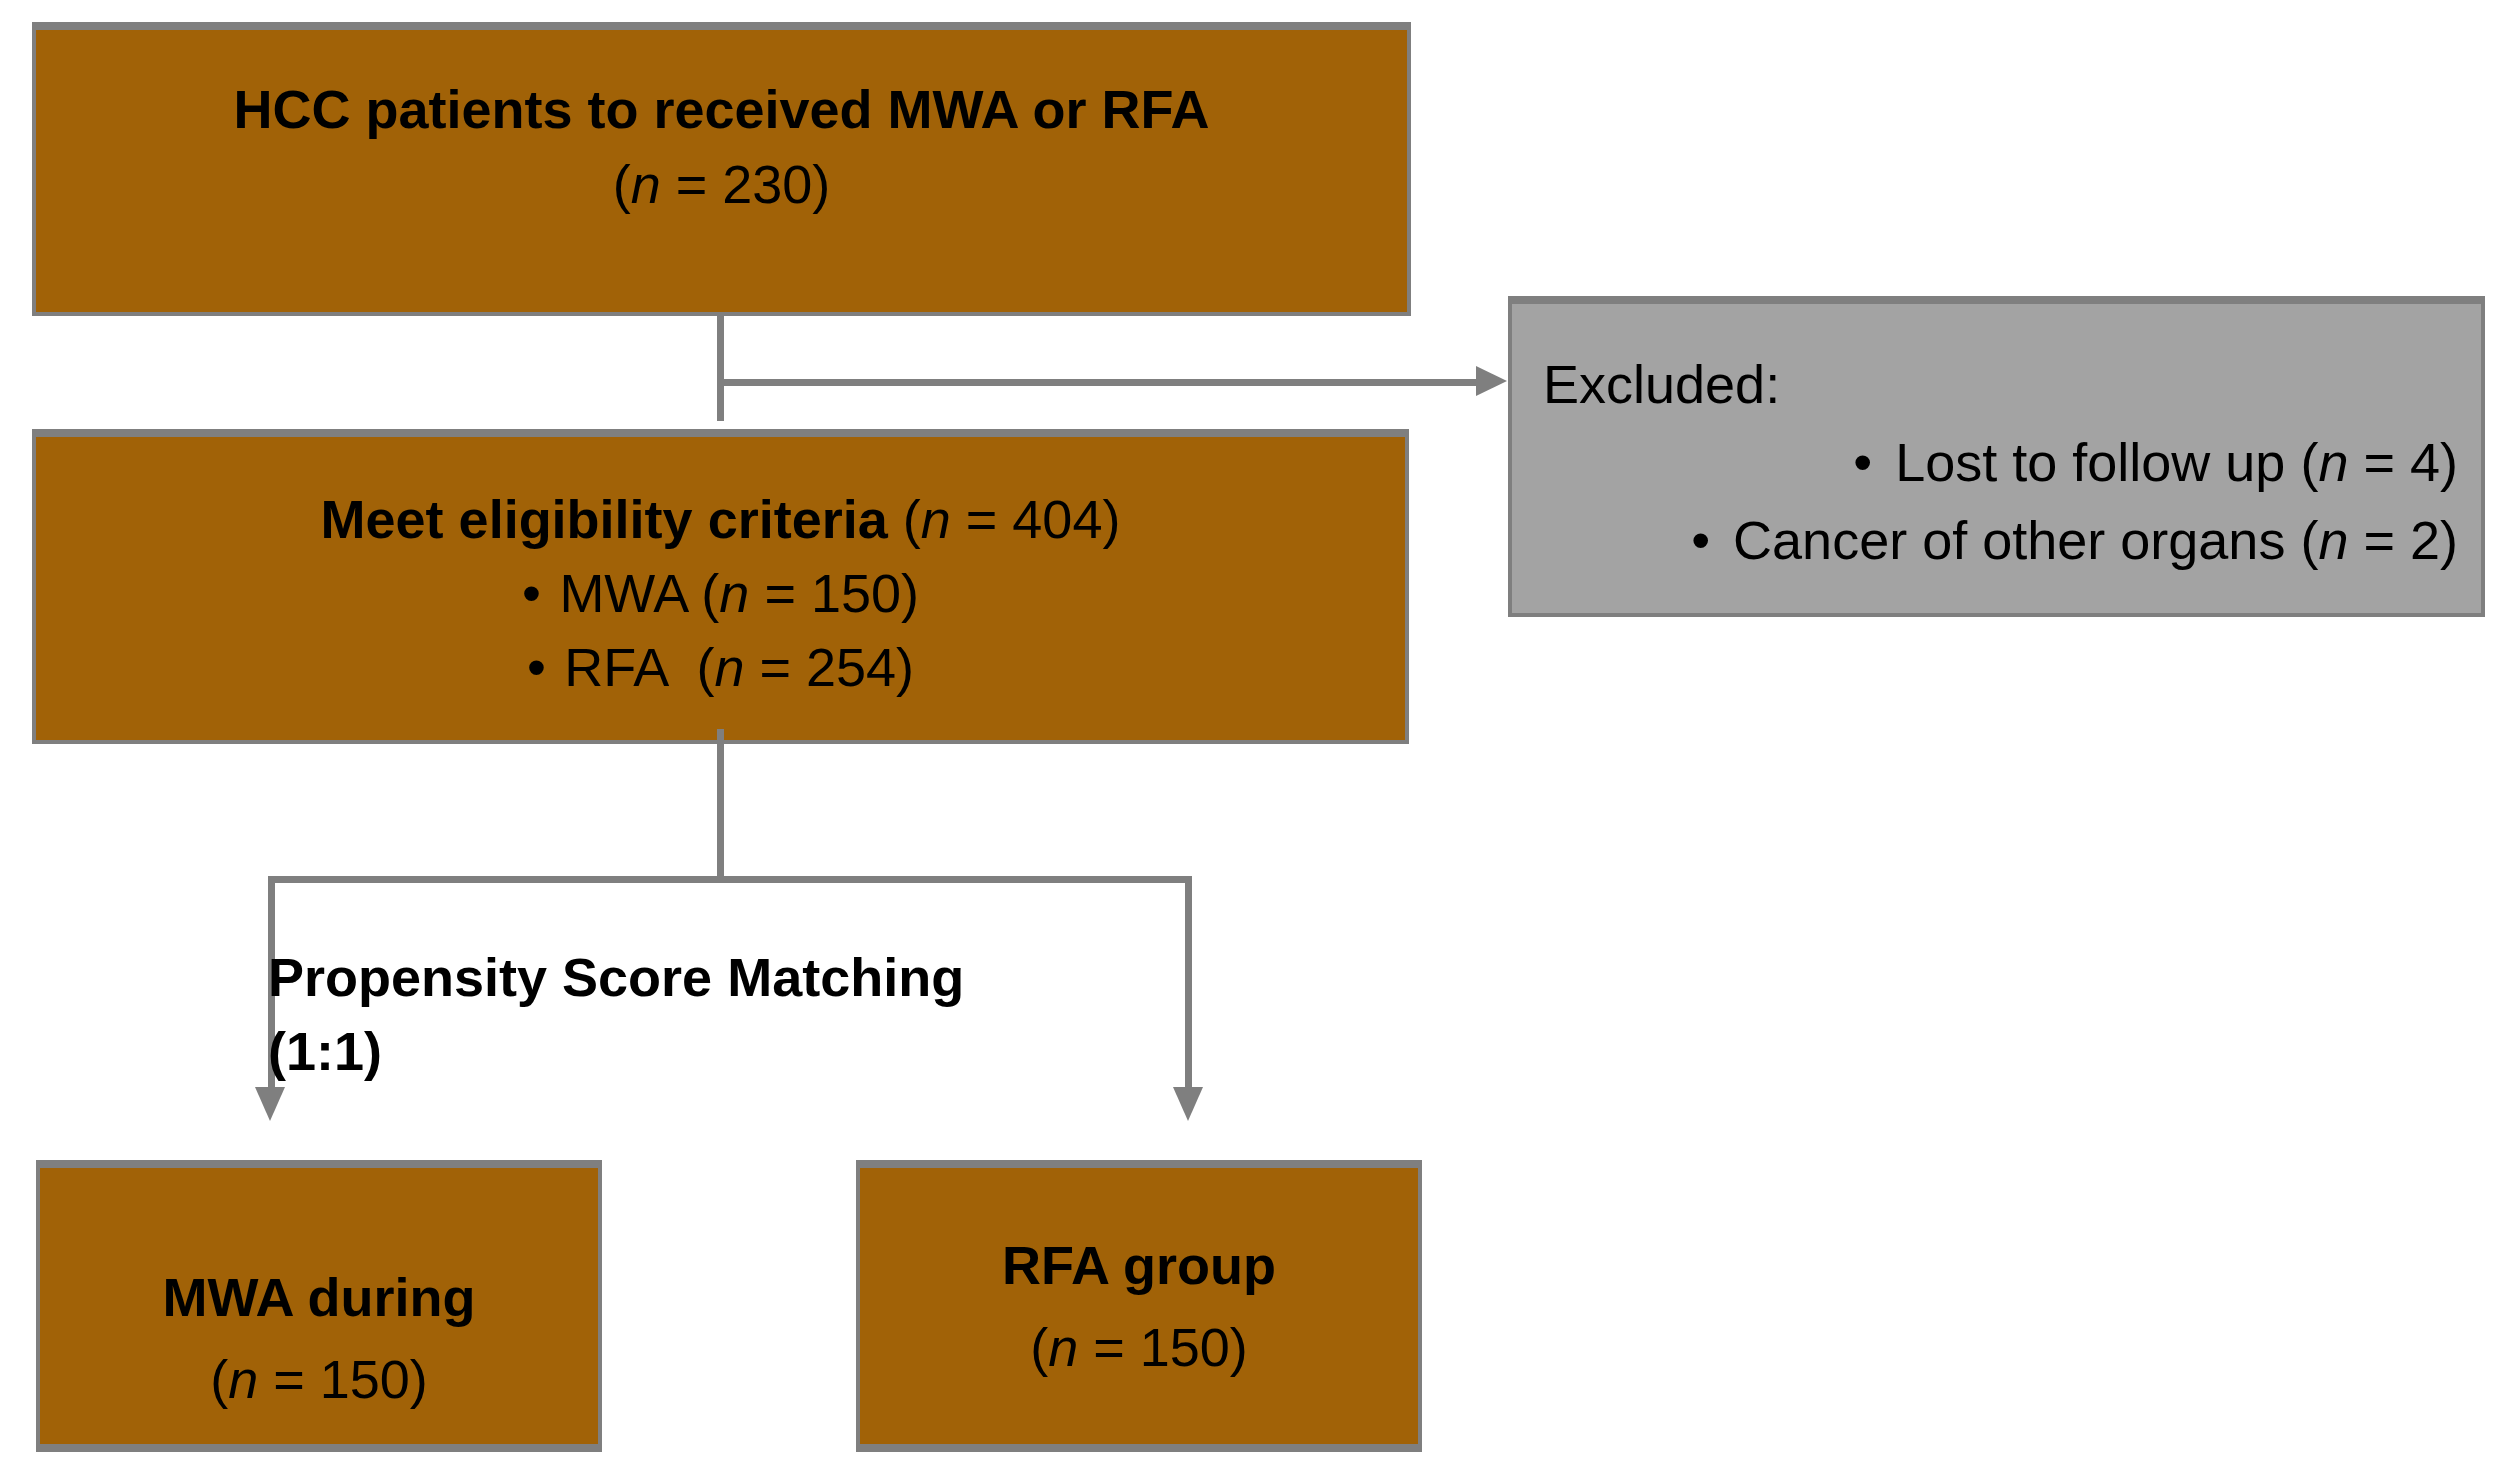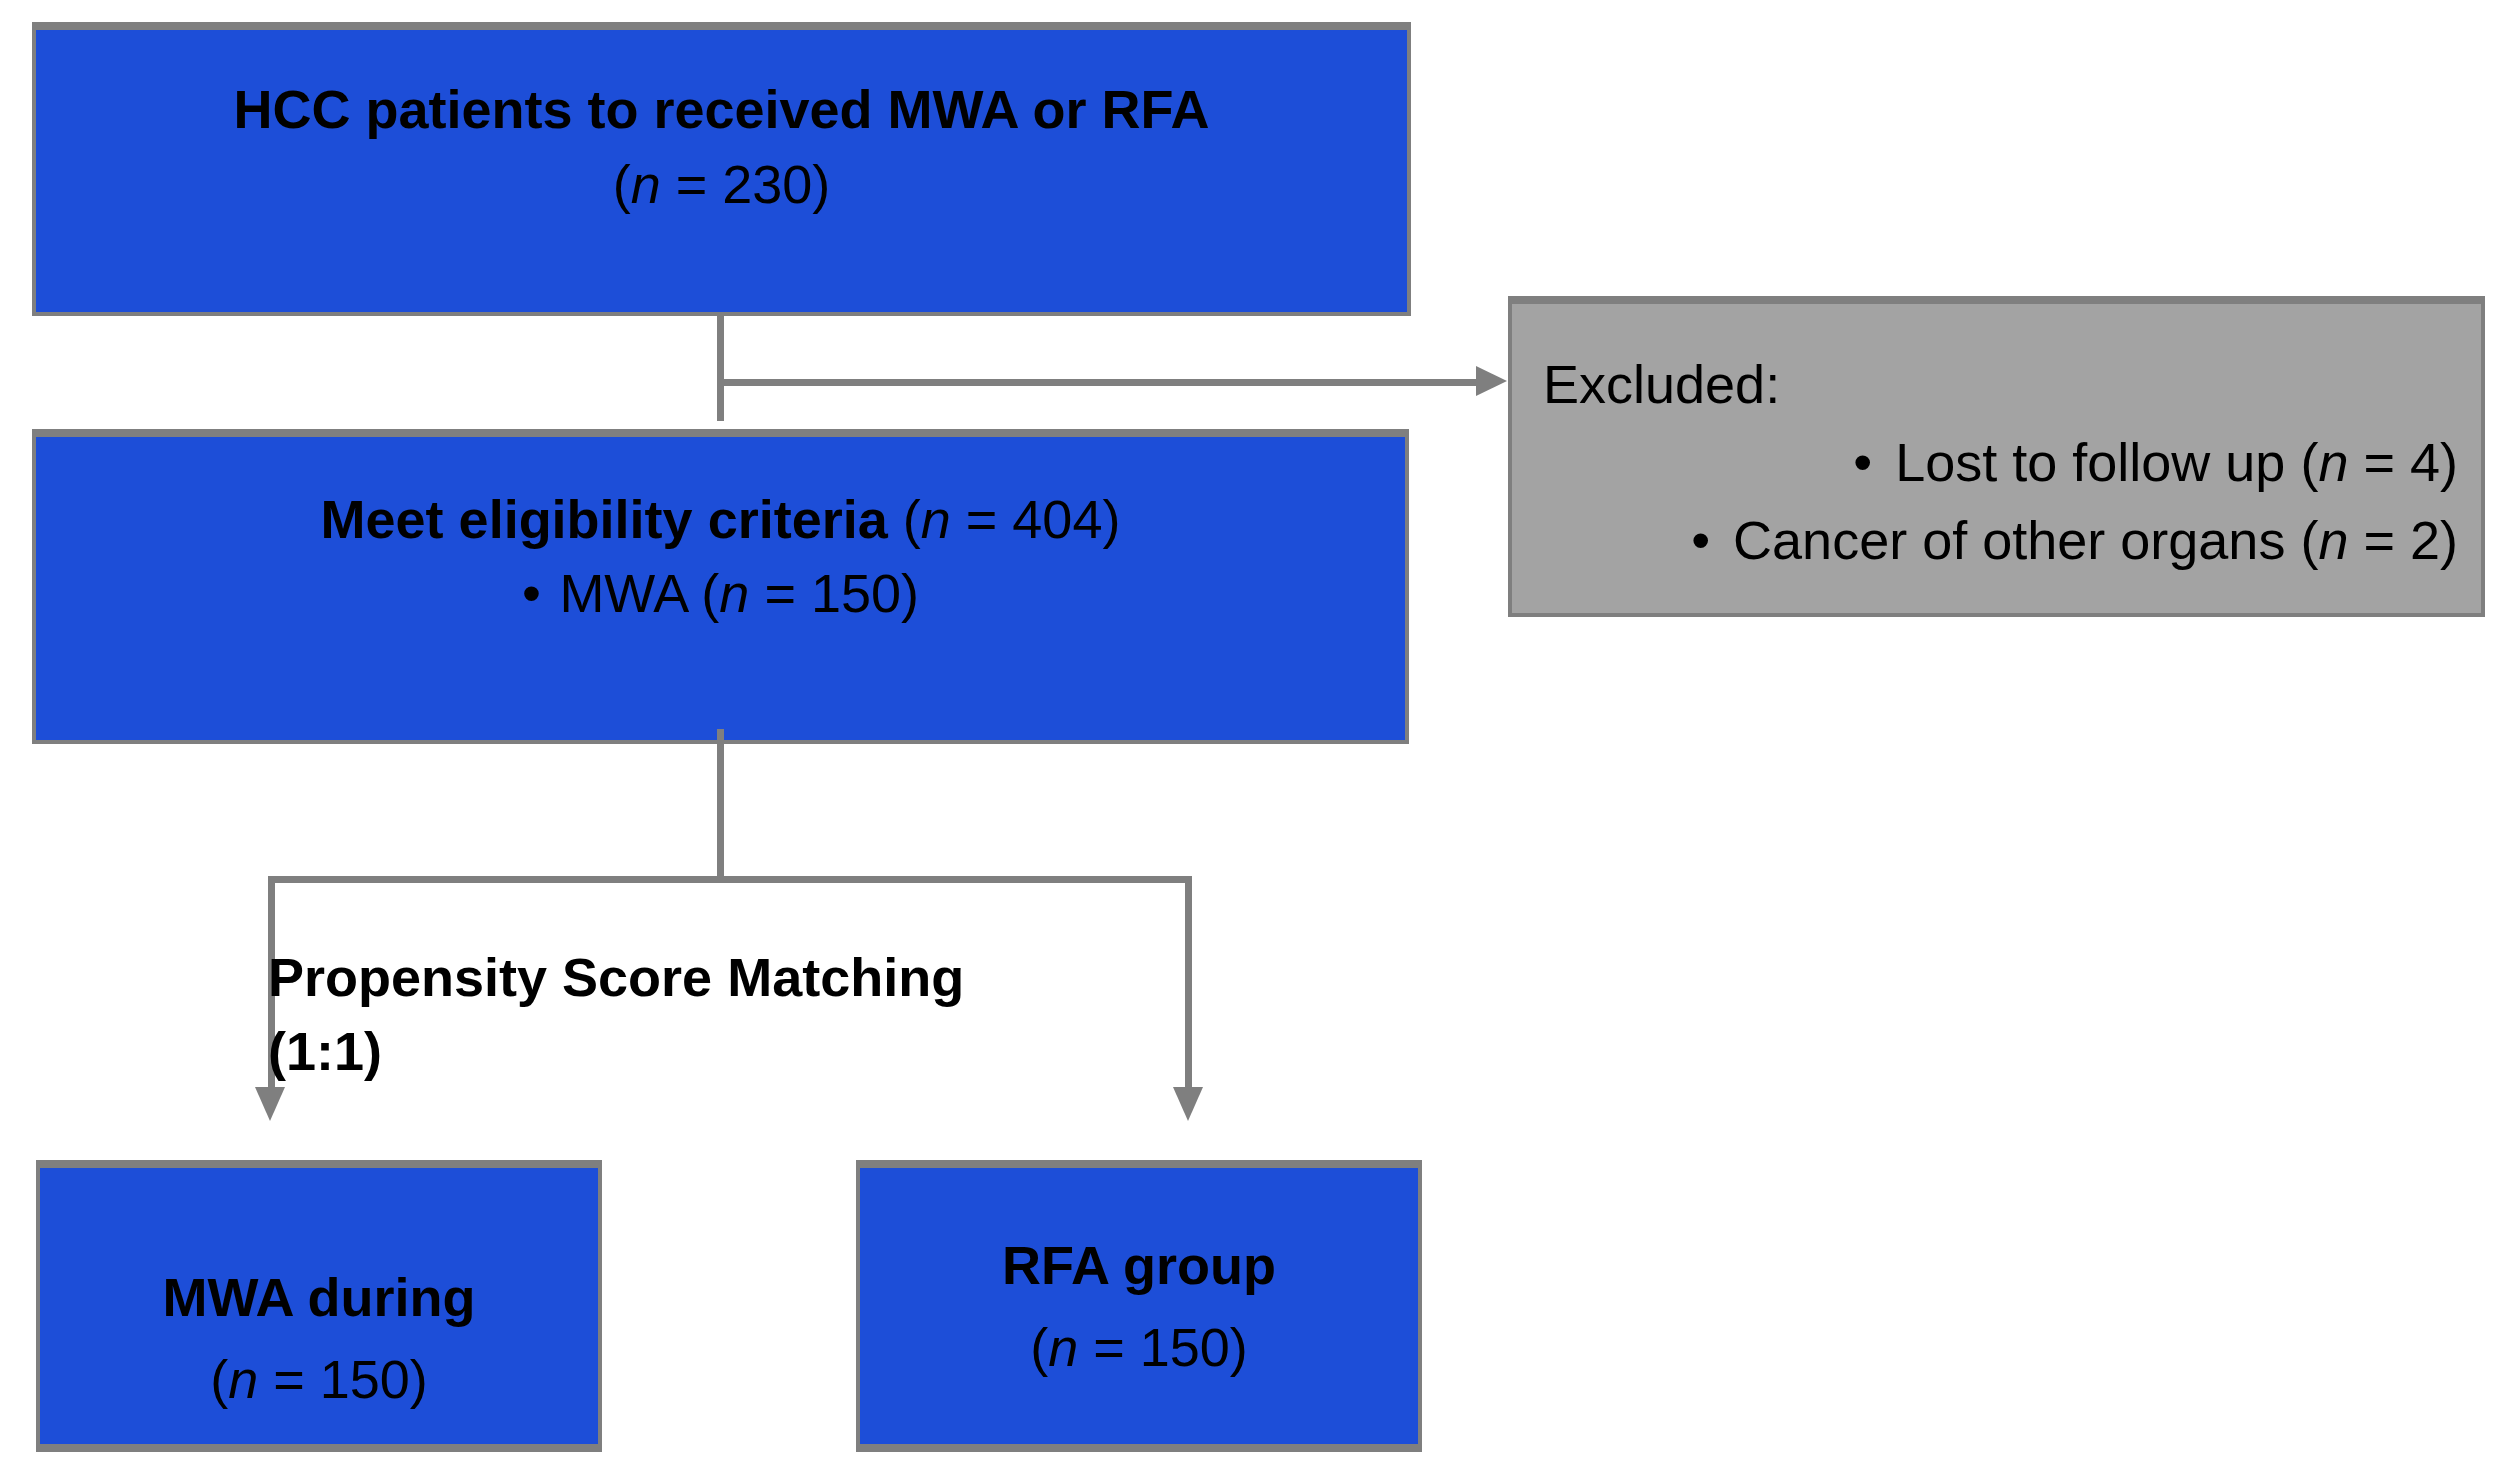--- a/index.html
+++ b/index.html
@@ -11,21 +11,21 @@
     font-family: "Liberation Sans", sans-serif;
     color: #000000;
     font-size: 54px;
     line-height: 75px;
   }
   .box {
     position: absolute;
     box-sizing: border-box;
     border: 4.6px solid #7f7f7f;
     border-top-width: 8.5px;
-    background: #1d4ed8;
+    background: #a16207;
     text-align: center;
   }
   .box--excluded {
     background: #a3a3a3;
     text-align: left;
   }
   .box--bottom { border-bottom-width: 8.5px; }
   .bold { font-weight: bold; }
   .seg  { white-space: pre; }
   .var  { font-style: italic; white-space: pre; }
@@ -77,20 +77,21 @@
 
   <div class="box box--excluded" id="excluded-box">
     <div class="line">Excluded:</div>
     <div class="line excl-item"><span class="dot">•</span><span class="seg">Lost to follow up (</span><span class="var">n</span><span class="seg"> = 4)</span></div>
     <div class="line excl-item"><span class="dot">•</span><span class="seg">Cancer of other organs (</span><span class="var">n</span><span class="seg"> = 2)</span></div>
   </div>
 
   <div class="box" id="eligibility-box">
     <div class="line"><span class="bold">Meet eligibility criteria</span><span class="seg"> (</span><span class="var">n</span><span class="seg"> = 404)</span></div>
     <div class="line"><span class="dot dot--center">•</span><span class="seg">MWA (</span><span class="var">n</span><span class="seg"> = 150)</span></div>
+    <div class="line"><span class="dot dot--center">•</span><span class="seg">RFA  (</span><span class="var">n</span><span class="seg"> = 254)</span></div>
   </div>
 
   <div class="hv-line" style="left:717px; top:729px; width:7px; height:152px;"></div>
 
   <div class="hv-line" style="left:268px; top:876px; width:924px; height:7px;"></div>
   <div class="hv-line" style="left:268px; top:876px; width:7px; height:212px;"></div>
   <div class="hv-line" style="left:1185px; top:876px; width:7px; height:212px;"></div>
   <div class="arrow-down" style="left:255px; top:1087px;"></div>
   <div class="arrow-down" style="left:1173px; top:1087px;"></div>
 

